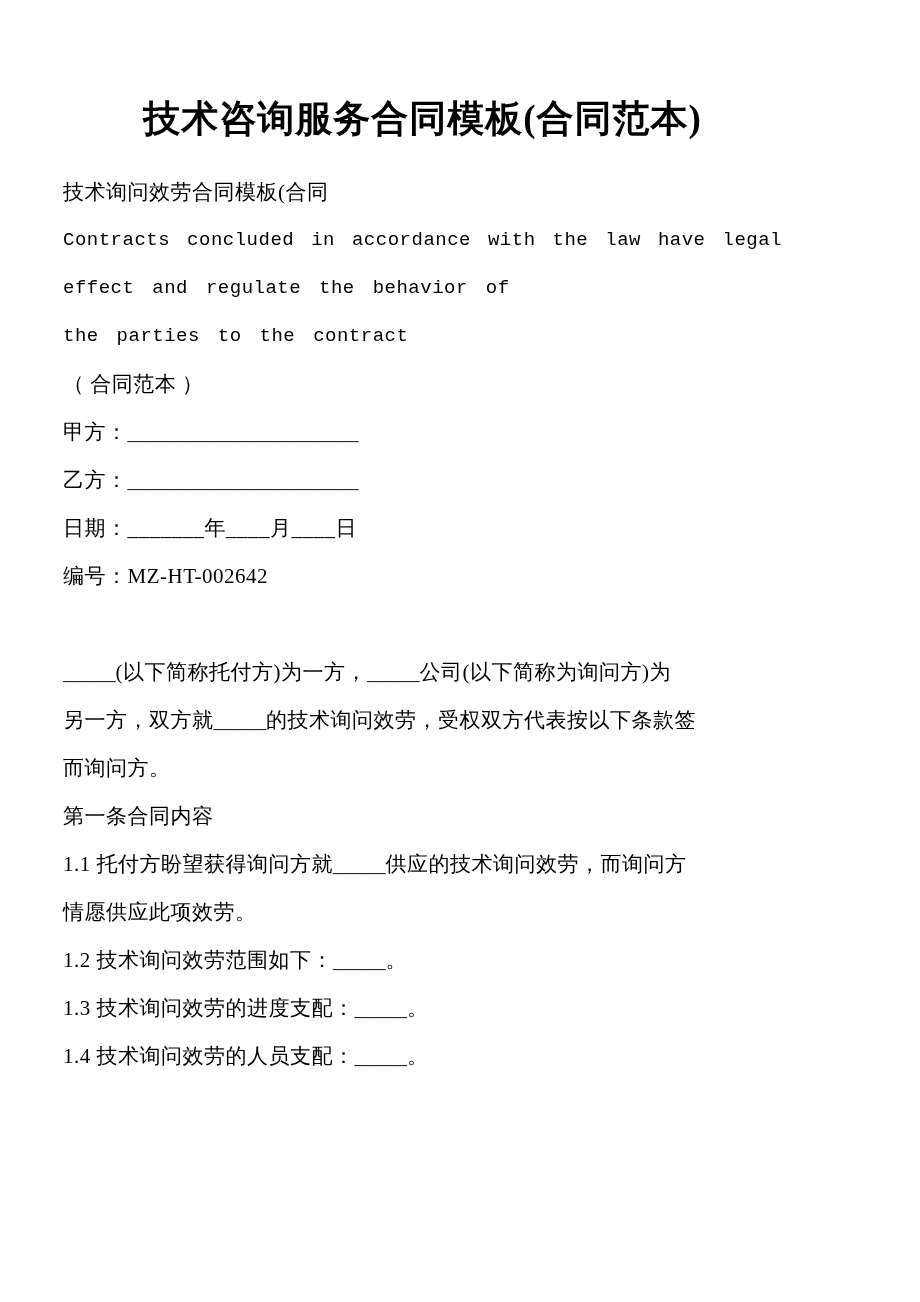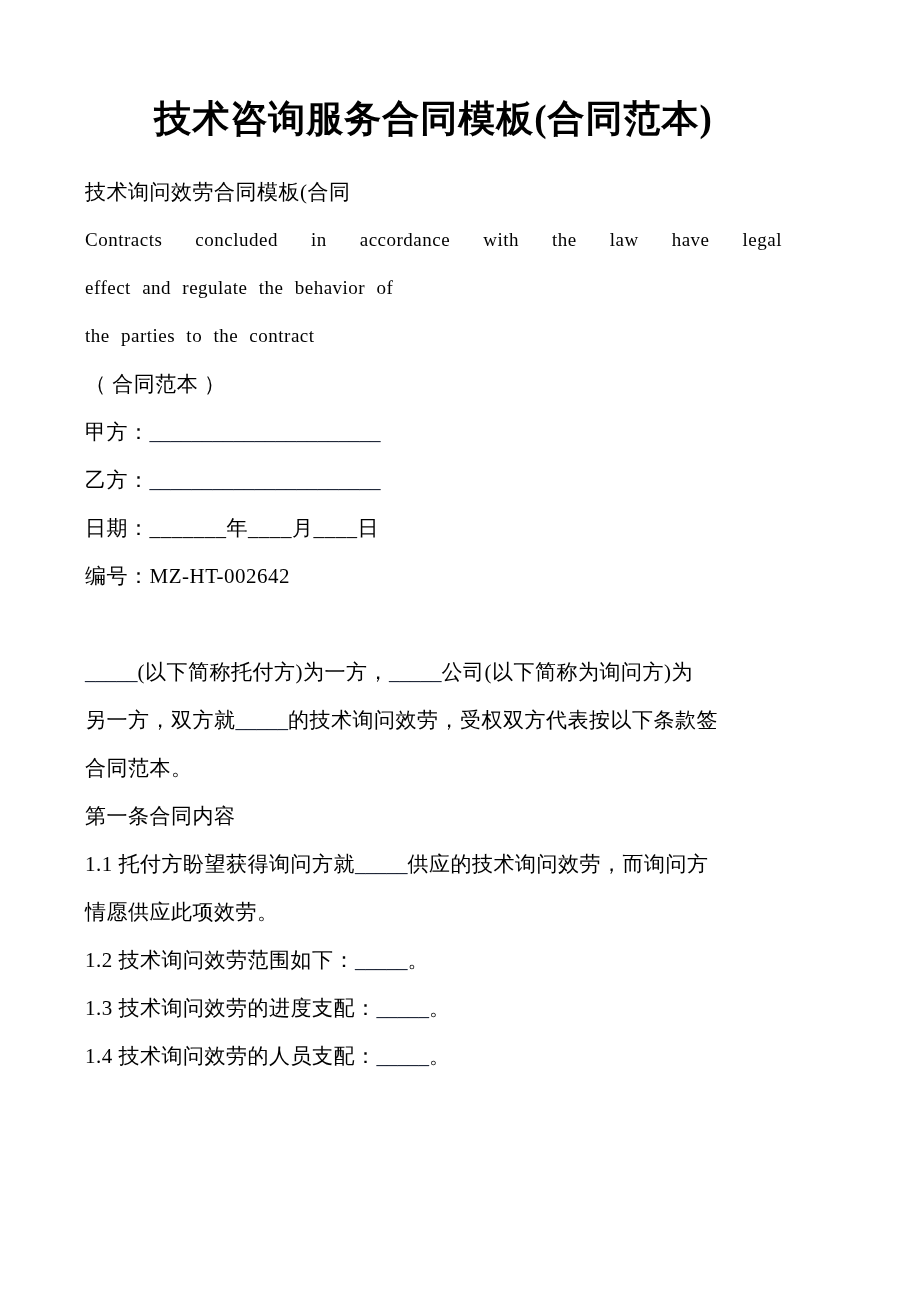--- a/index.html
+++ b/index.html
@@ -11,48 +11,48 @@
   body {
     width: 920px;
     height: 1302px;
     overflow: hidden;
     font-family: "Liberation Serif", "DejaVu Serif", serif;
   }
   .page {
     box-sizing: border-box;
     width: 920px;
     height: 1302px;
-    padding: 92px 138px 0 85px;
+    padding: 92px 138px 0 63px;
     background: #ffffff;
   }
   .doc-title {
     font-size: 37px;
     font-weight: bold;
     text-align: center;
     line-height: 1.45;
     margin: 0 0 22px 0;
     letter-spacing: 1px;
     white-space: nowrap;
   }
   .doc-body .line {
     font-size: 21px;
     height: 48px;
     line-height: 48px;
     white-space: nowrap;
     letter-spacing: 0.5px;
     font-family: Liberation Serif, serif;
   }
   .doc-body .line.en {
-    font-family: Liberation Serif, serif;
+    font-family: Liberation Mono, monospace;
     font-size: 19px;
     word-spacing: 6px;
     letter-spacing: 0.5px;
   }
   .doc-body .line.en-justify {
-    font-family: Liberation Serif, serif;
+    font-family: Liberation Mono, monospace;
     font-size: 19px;
     letter-spacing: 0.5px;
     white-space: normal;
     text-align: justify;
     text-align-last: justify;
   }
   .doc-body .blank {
     color: #0f172a;
     letter-spacing: 0;
   }
@@ -68,21 +68,21 @@
       <div class="line en"><span>effect and regulate the behavior of</span></div>
       <div class="line en"><span>the parties to the contract</span></div>
       <div class="line zh"><span>（ 合同范本 ）</span></div>
       <div class="line zh"><span>甲方：</span><span class="blank">______________________</span></div>
       <div class="line zh"><span>乙方：</span><span class="blank">______________________</span></div>
       <div class="line zh"><span>日期：_______年____月____日</span></div>
       <div class="line zh"><span>编号：MZ-HT-002642</span></div>
       <div class="line zh">&nbsp;</div>
       <div class="line zh"><span class="blank">_____</span><span>(以下简称托付方)为一方，</span><span class="blank">_____</span><span>公司(以下简称为询问方)为</span></div>
       <div class="line zh"><span>另一方，双方就</span><span class="blank">_____</span><span>的技术询问效劳，受权双方代表按以下条款签</span></div>
-      <div class="line zh"><span>合同范本。</span></div>
+      <div class="line zh"><span>而询问方。</span></div>
       <div class="line zh"><span>第一条合同内容</span></div>
       <div class="line zh"><span>1.1 托付方盼望获得询问方就</span><span class="blank">_____</span><span>供应的技术询问效劳，而询问方</span></div>
       <div class="line zh"><span>情愿供应此项效劳。</span></div>
       <div class="line zh"><span>1.2 技术询问效劳范围如下：</span><span class="blank">_____</span><span>。</span></div>
       <div class="line zh"><span>1.3 技术询问效劳的进度支配：</span><span class="blank">_____</span><span>。</span></div>
       <div class="line zh"><span>1.4 技术询问效劳的人员支配：</span><span class="blank">_____</span><span>。</span></div>
     </div>
 </div>
 
 </body></html>

